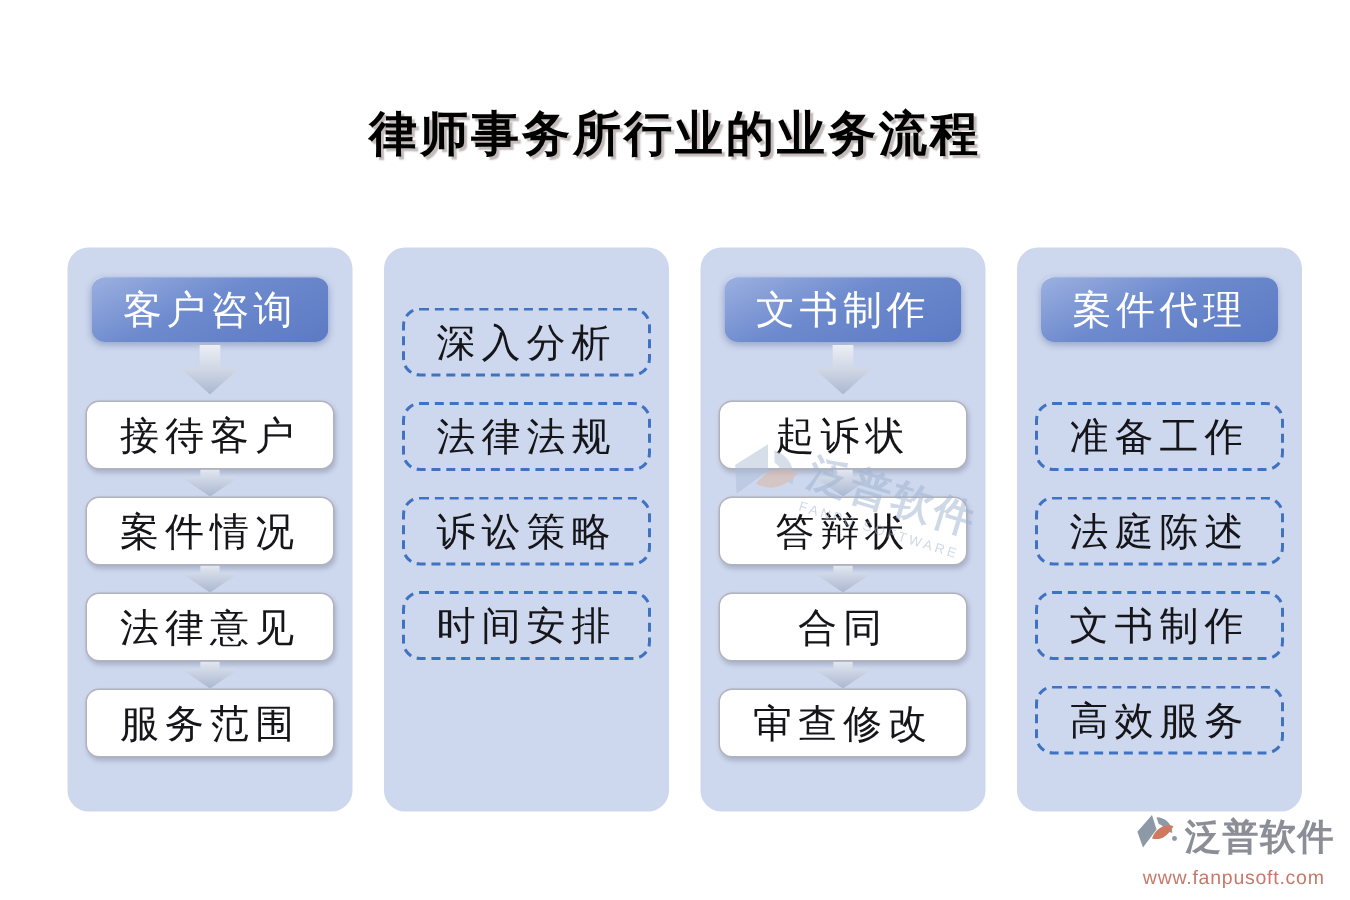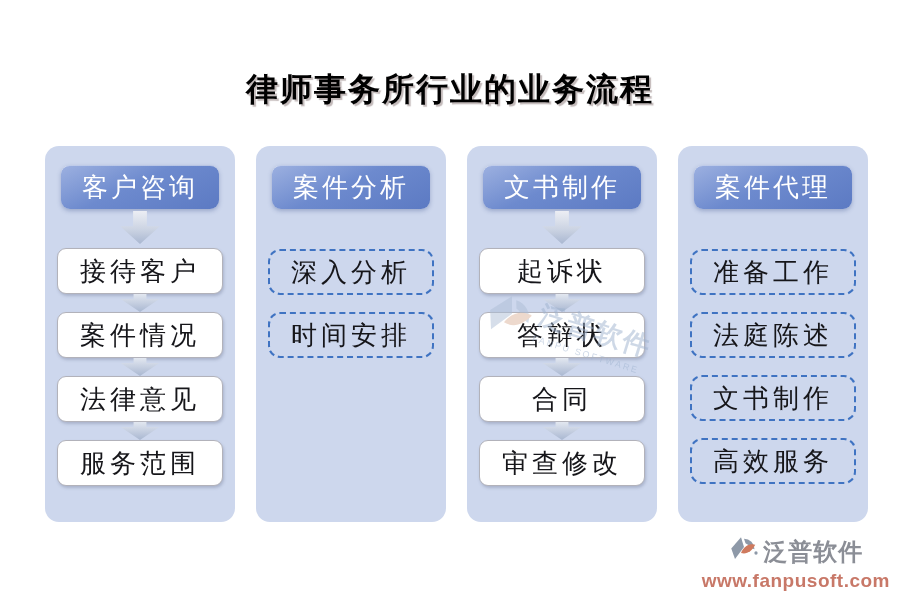--- a/index.html
+++ b/index.html
@@ -8,21 +8,21 @@
     background:#ffffff;
     font-family:"Liberation Serif","DejaVu Serif",serif;
   }
   .title{
     position:absolute;left:0;top:68px;width:900px;margin:0;
     text-align:center;font-size:32px;font-weight:bold;color:#000;
     letter-spacing:2px;
     text-shadow:2px 2px 1px rgba(120,100,100,.45);
   }
   .columns{
-    position:absolute;left:45px;top:146px;
+    position:absolute;left:45px;top:165px;
     display:flex;gap:21px;
   }
   .panel{
     width:190px;height:376px;
     background:var(--panel-bg,#cdd7ed);
     border-radius:14px;
     box-sizing:border-box;
   }
   .head{
     width:158px;height:44px;margin:19px auto 0;
@@ -78,21 +78,21 @@
   .footer{
     position:absolute;right:10px;bottom:8px;z-index:6;
     display:flex;flex-direction:column;align-items:center;
   }
   .footer-top{display:flex;align-items:center;gap:3px;}
   .footer-brand{
     font-size:24px;font-weight:bold;color:var(--footer-brand,#8b8e96);
     letter-spacing:1px;line-height:1;
   }
   .footer-url{
-    font-size:19px;font-weight:bold;color:var(--footer-url,#c87868);
+    font-size:13px;font-weight:normal;color:var(--footer-url,#c87868);
     font-family:"Liberation Sans","DejaVu Sans",sans-serif;
     margin-top:1px;letter-spacing:.5px;
   }
 </style>
 </head>
 <body>
 
 <h1 class="title">律师事务所行业的业务流程</h1>
 
 <div class="columns" id="columns">
@@ -101,23 +101,24 @@
       <div class="arrow-big"></div>
       <div class="item solid">接待客户</div>
       <div class="arrow-small"></div>
       <div class="item solid">案件情况</div>
       <div class="arrow-small"></div>
       <div class="item solid">法律意见</div>
       <div class="arrow-small"></div>
       <div class="item solid">服务范围</div>
     </div>
     <div class="panel">
-      <div class="head">案件分析</div>
       <div class="spacer-lg"></div>
       <div class="item dashed first">深入分析</div>
+      <div class="item dashed">法律法规</div>
+      <div class="item dashed">诉讼策略</div>
       <div class="item dashed">时间安排</div>
     </div>
     <div class="panel">
       <div class="head">文书制作</div>
       <div class="arrow-big"></div>
       <div class="item solid">起诉状</div>
       <div class="arrow-small"></div>
       <div class="item solid">答辩状</div>
       <div class="arrow-small"></div>
       <div class="item solid">合同</div>

